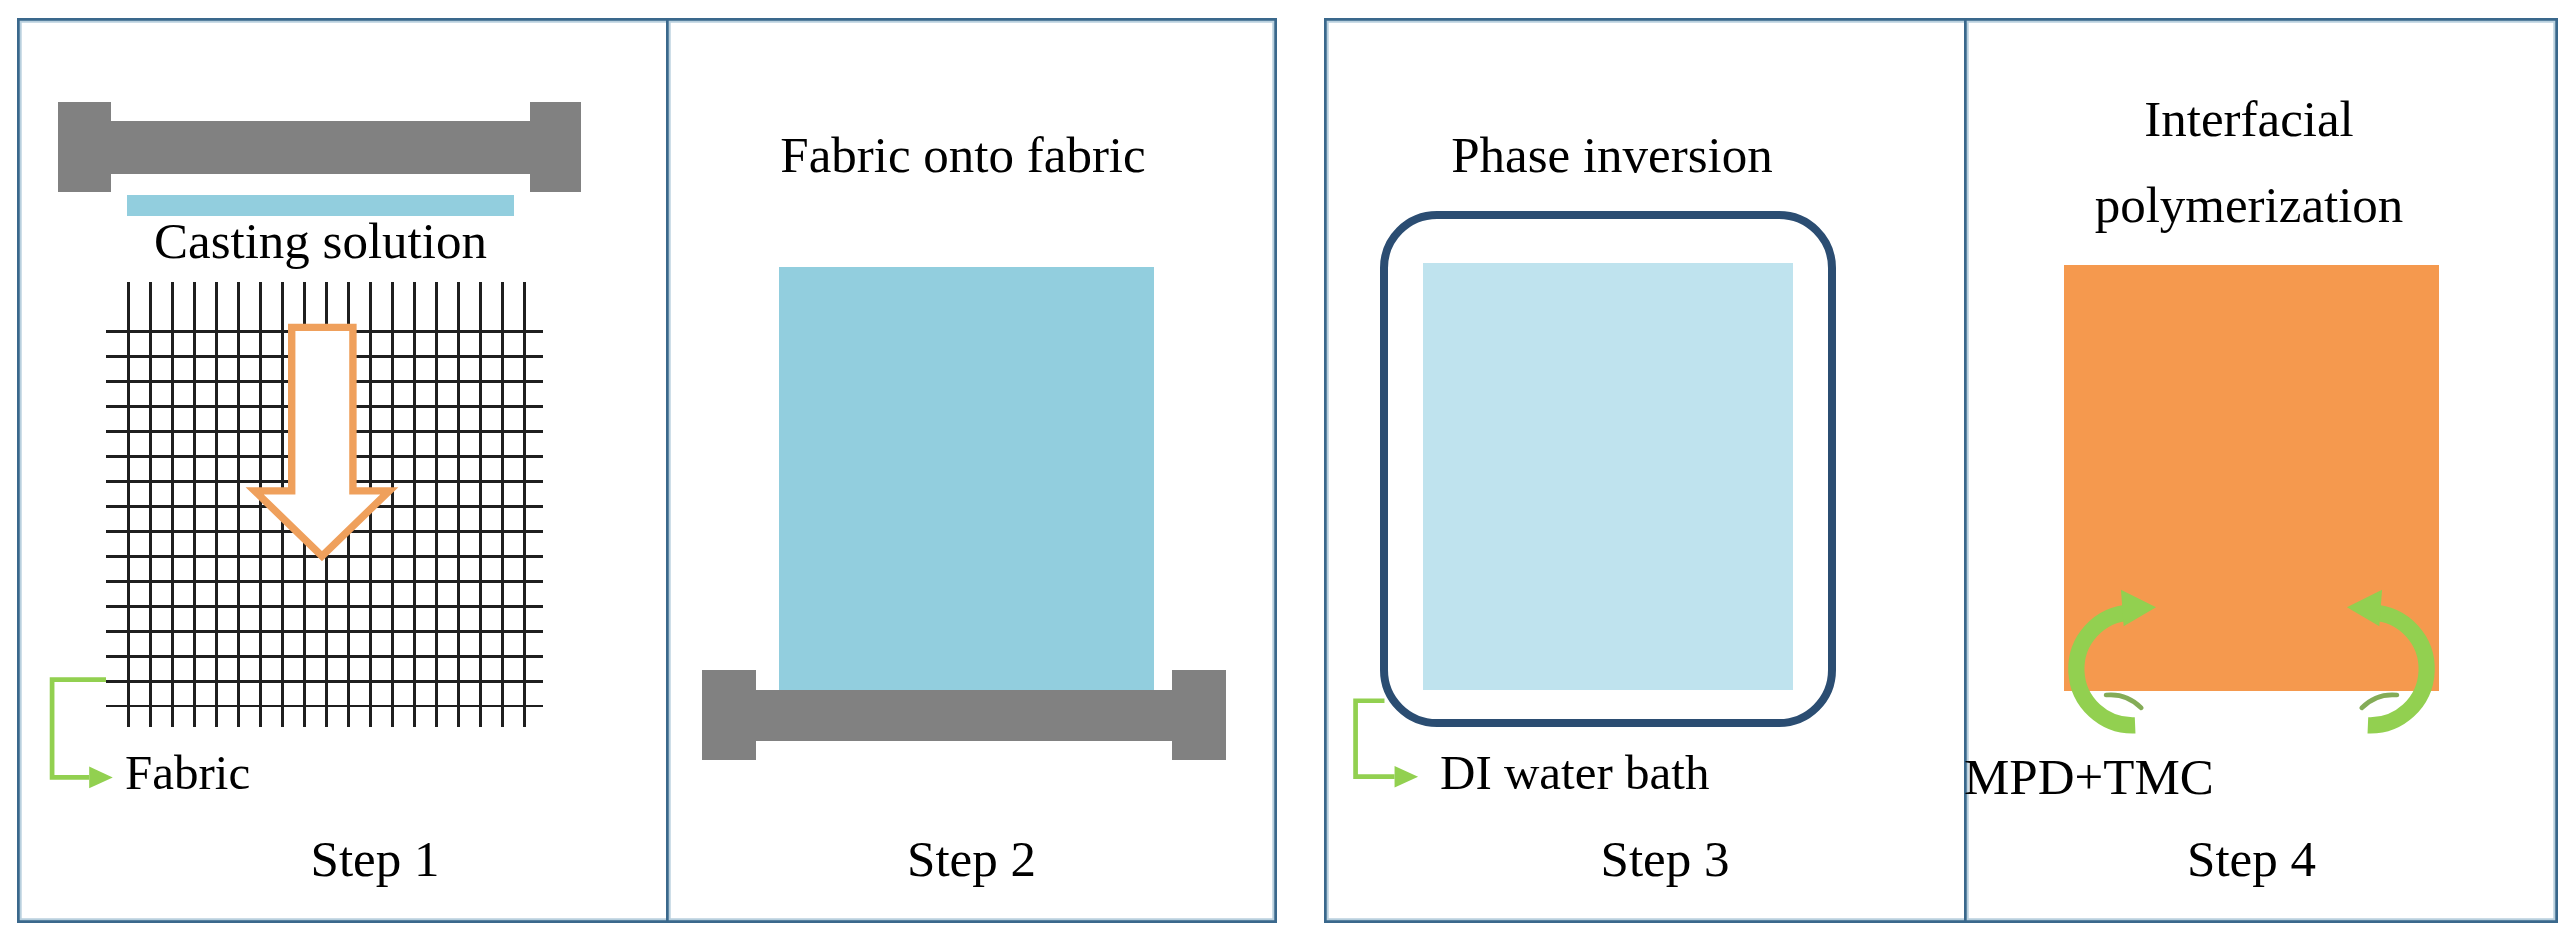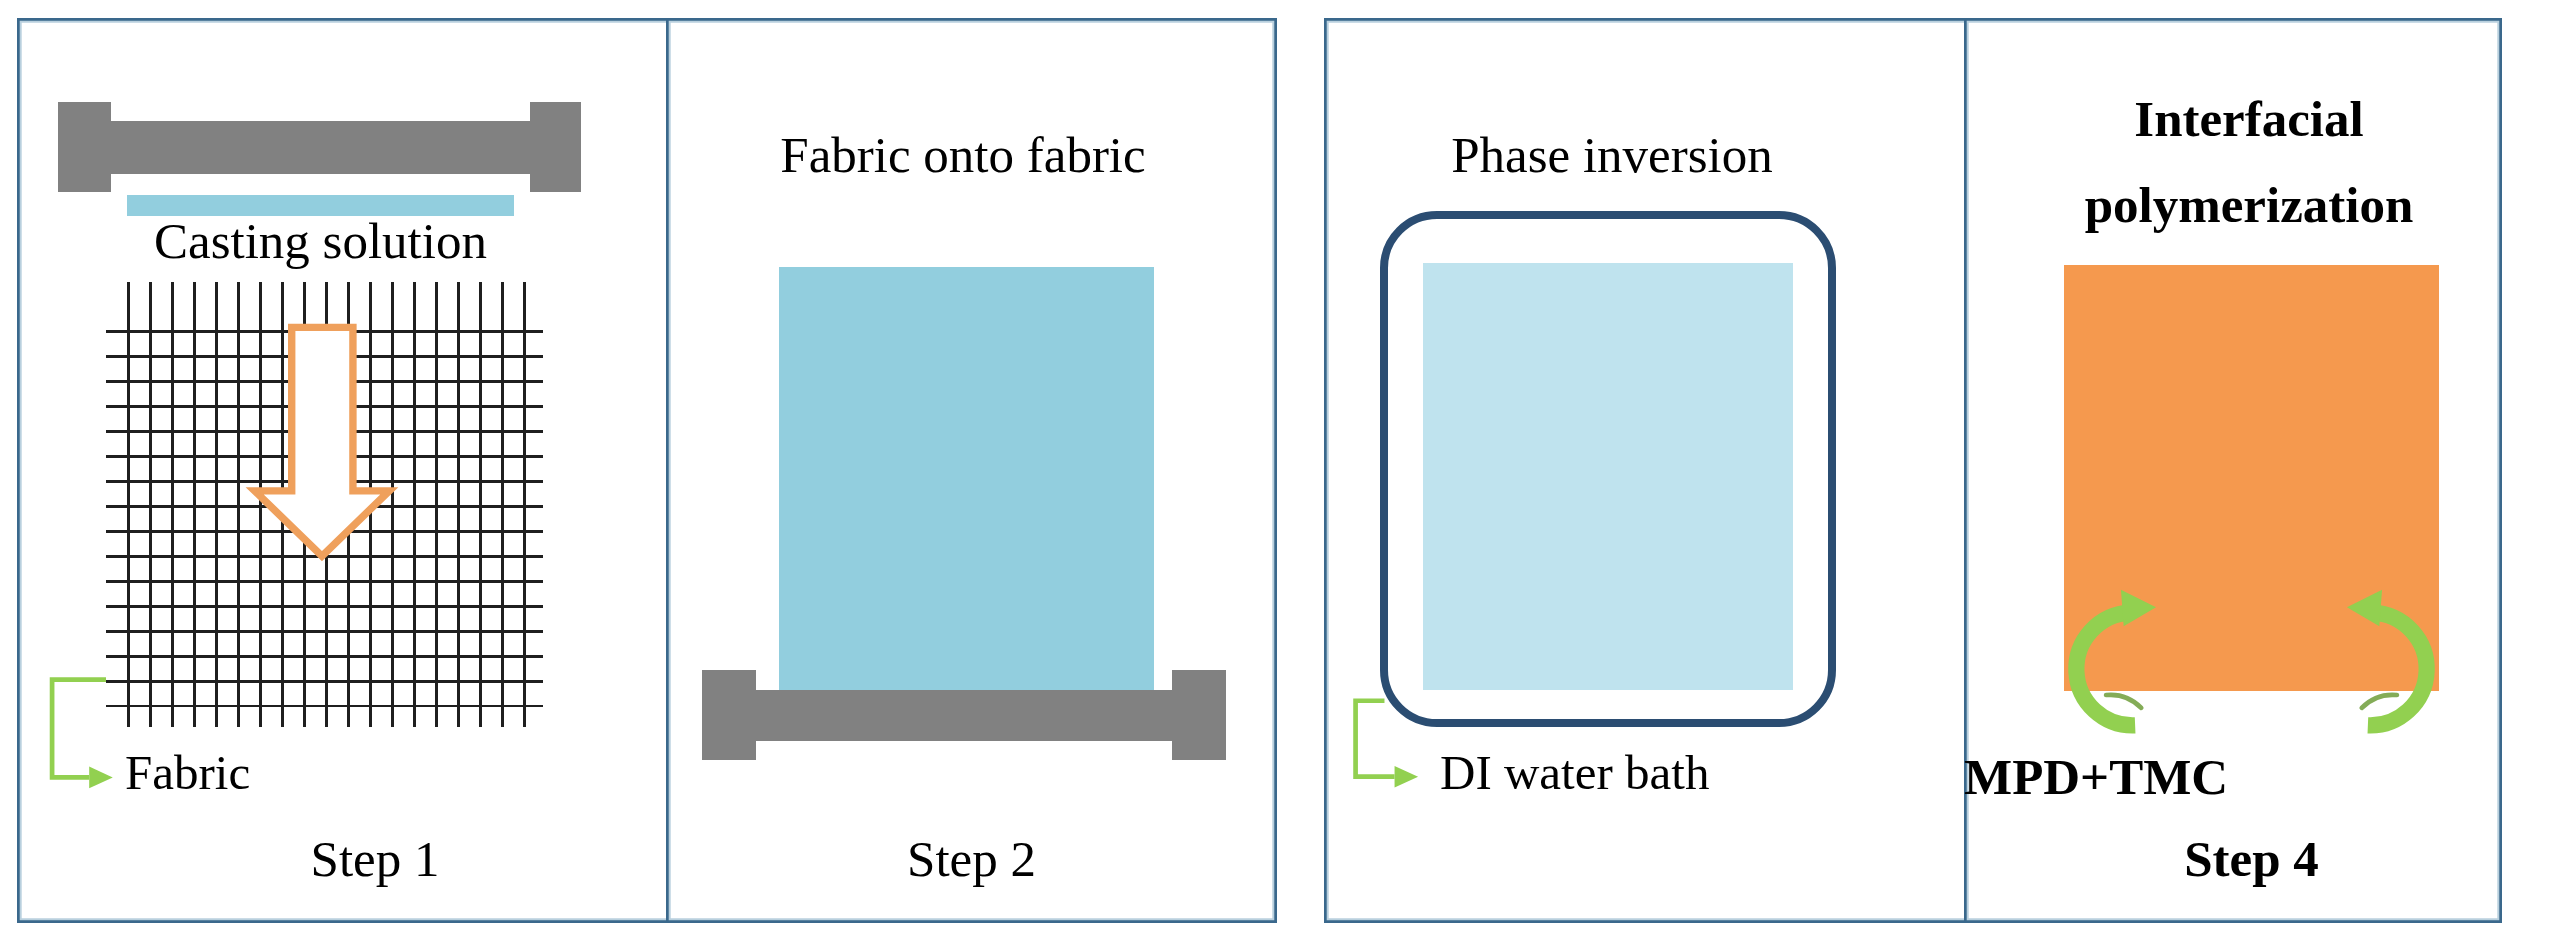--- a/index.html
+++ b/index.html
@@ -63,23 +63,24 @@
   <div class="abs" style="left:56px;top:193px;width:456px;height:516px;box-sizing:border-box;
        border:8.8px solid #2b4d72;border-radius:57px;"></div>
 
   <div class="abs paleaqua" style="left:99px;top:245px;width:370px;height:427px;"></div>
 
   <svg class="abs" style="left:21.6px;top:674px;" width="81" height="121" viewBox="0 0 120 180">
     <path d="M57 13 H14 V126 H72" fill="none" stroke="#92d050" stroke-width="7"></path>
     <polygon points="72,110 72,142 107,126" fill="#92d050"></polygon>
   </svg>
   <div class="abs t small" style="left:116px;top:729px;">DI water bath</div>
+  <div class="abs t steplbl">Step 3</div>
 </section>
 
-<section class="panel" style="left:1964px;width:538px;font-weight:bold;">
+<section class="panel" style="left:1964px;width:594px;">
   <div class="abs title" style="left:96px;top:58px;width:378px;line-height:1.7;">Interfacial polymerization</div>
 
   <div class="abs orange" style="left:100px;top:247px;width:375px;height:426px;"></div>
 
   <svg class="abs" style="left:107px;top:569px;" width="108" height="162" viewBox="0 0 160 240">
     <path d="M95 205 A78 78 0 0 1 88 38" fill="none" stroke="#92d050" stroke-width="24"></path>
     <path d="M52 160 A64 64 0 0 1 104 179" fill="none" stroke="#6f9e3a" stroke-width="7" stroke-linecap="round" opacity="0.85"></path>
     <polygon points="74,4 78,58 126,30" fill="#92d050"></polygon>
   </svg>
   <svg class="abs" style="left:360px;top:569px;transform:scaleX(-1);" width="108" height="162" viewBox="0 0 160 240">

